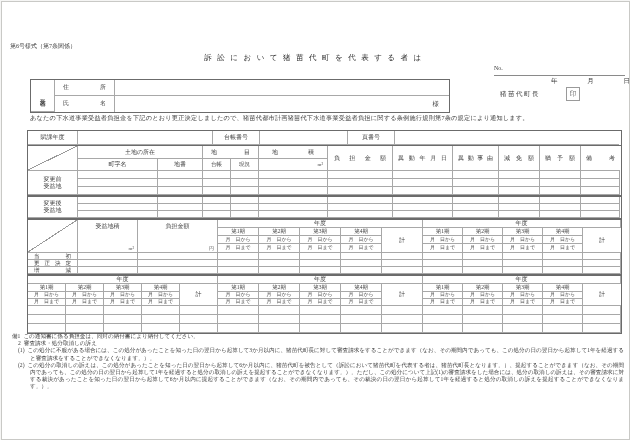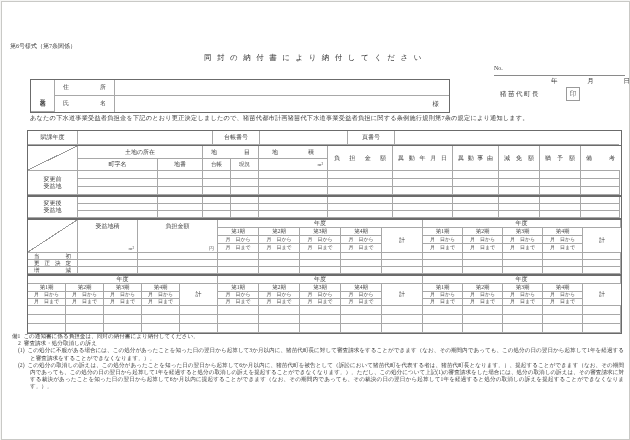--- a/index.html
+++ b/index.html
@@ -49,21 +49,21 @@
   .note .no{padding-right:3px;}
   .n-ind{margin-left:6px;padding-left:12px;text-indent:-12px;}
   .n-sm{margin-left:6px;}
 </style>
 </head>
 <body>
 
 <div id="page">
 
   <div class="abs" id="form-number">第6号様式（第7条関係）</div>
-  <div class="abs" id="title">同封の納付書により納付してください</div>
+  <div class="abs" id="title">訴訟において猪苗代町を代表する者は</div>
   <div class="abs" id="doc-no"><span>No.</span></div>
   <div class="abs" id="date-line">
     <span>年</span>
     <span>月</span>
     <span>日</span>
   </div>
   <div class="abs" id="issuer">猪苗代町長</div>
   <div class="abs" id="seal">印</div>
 
   <div class="abs grid" id="recipient">

